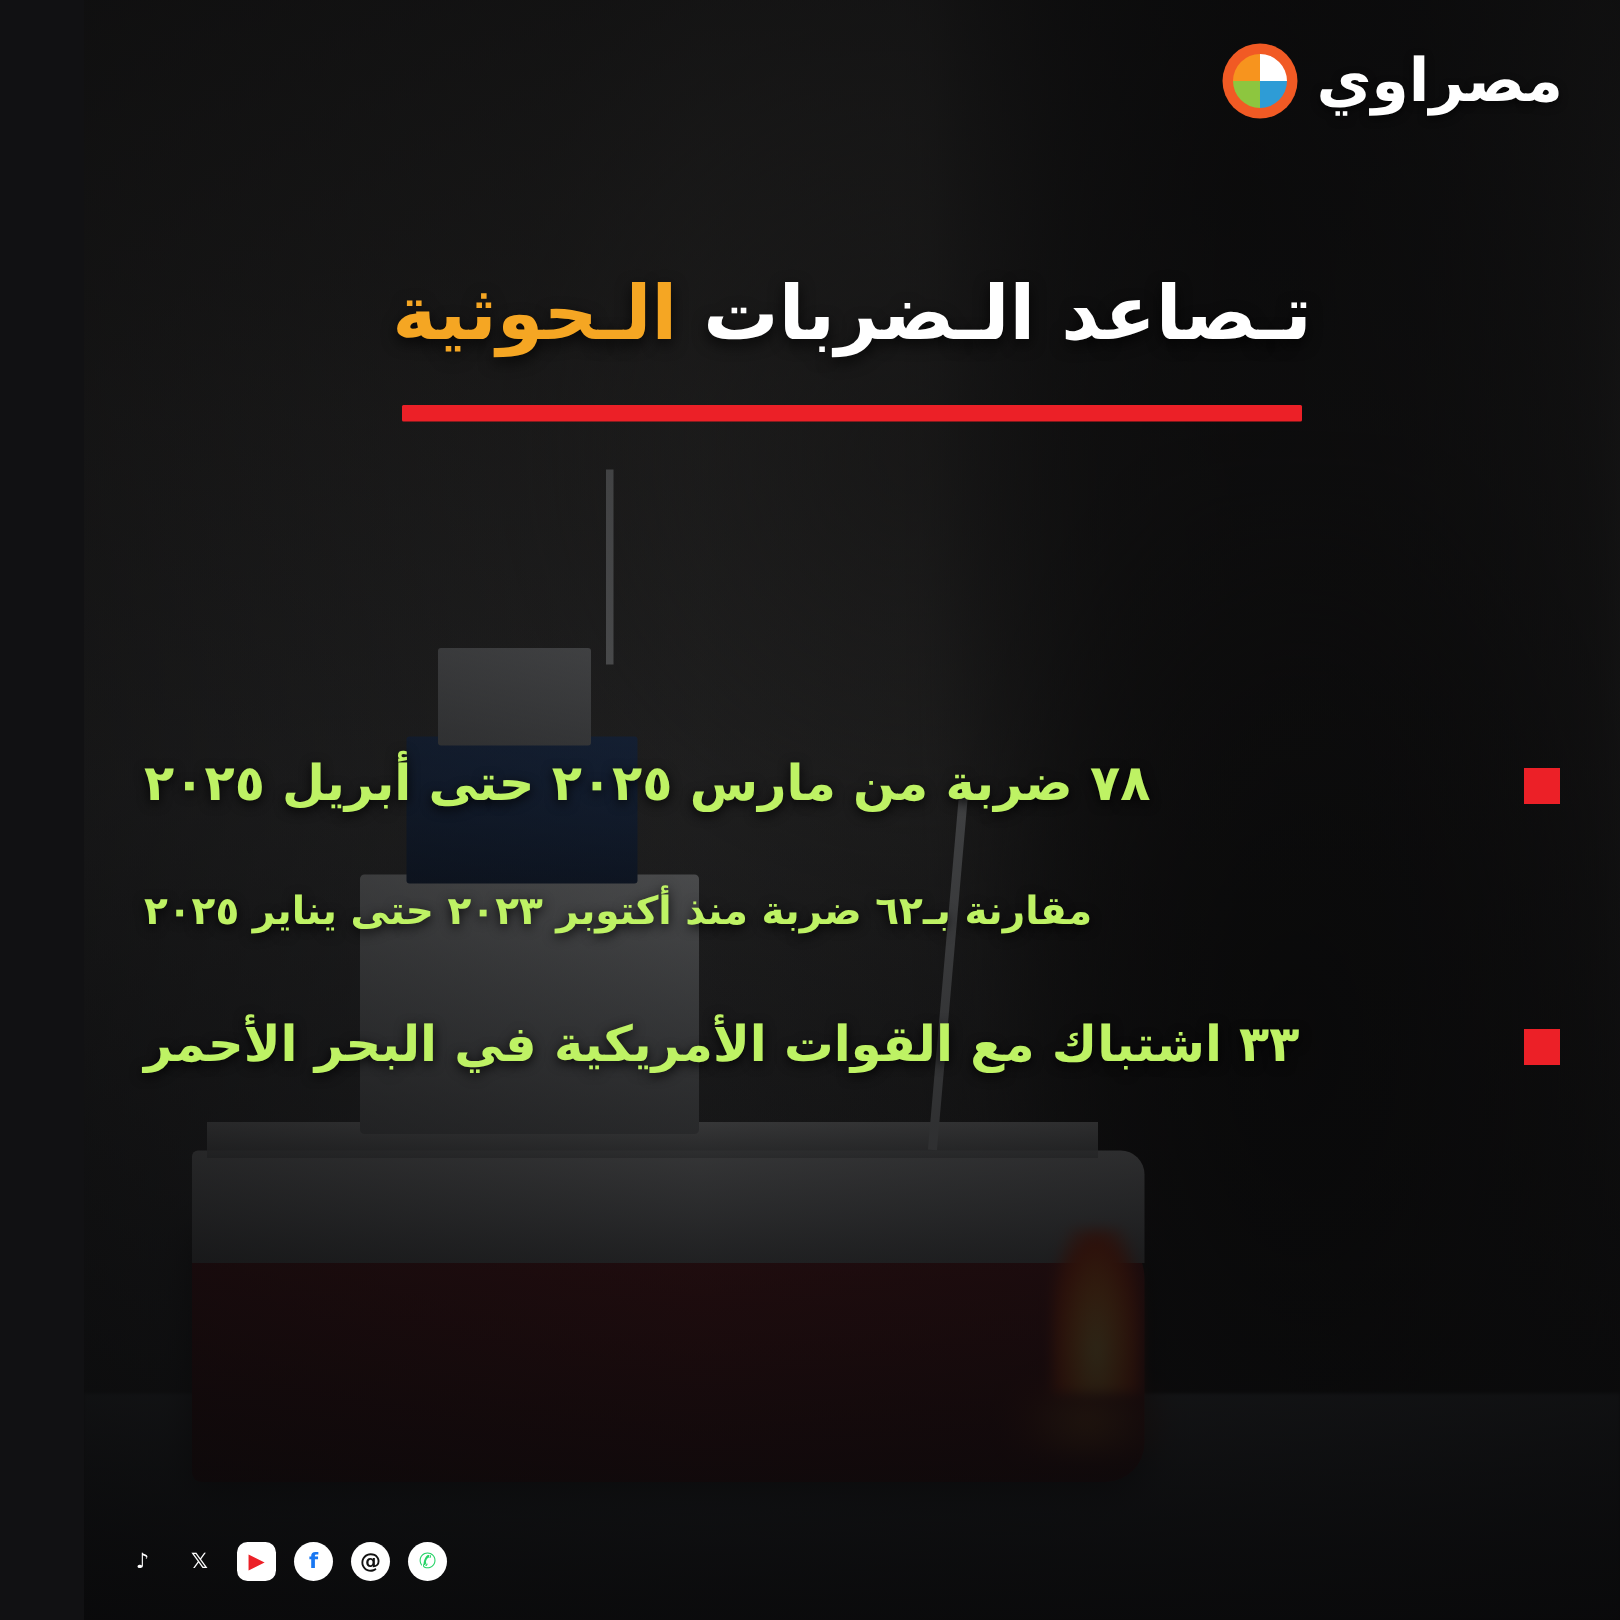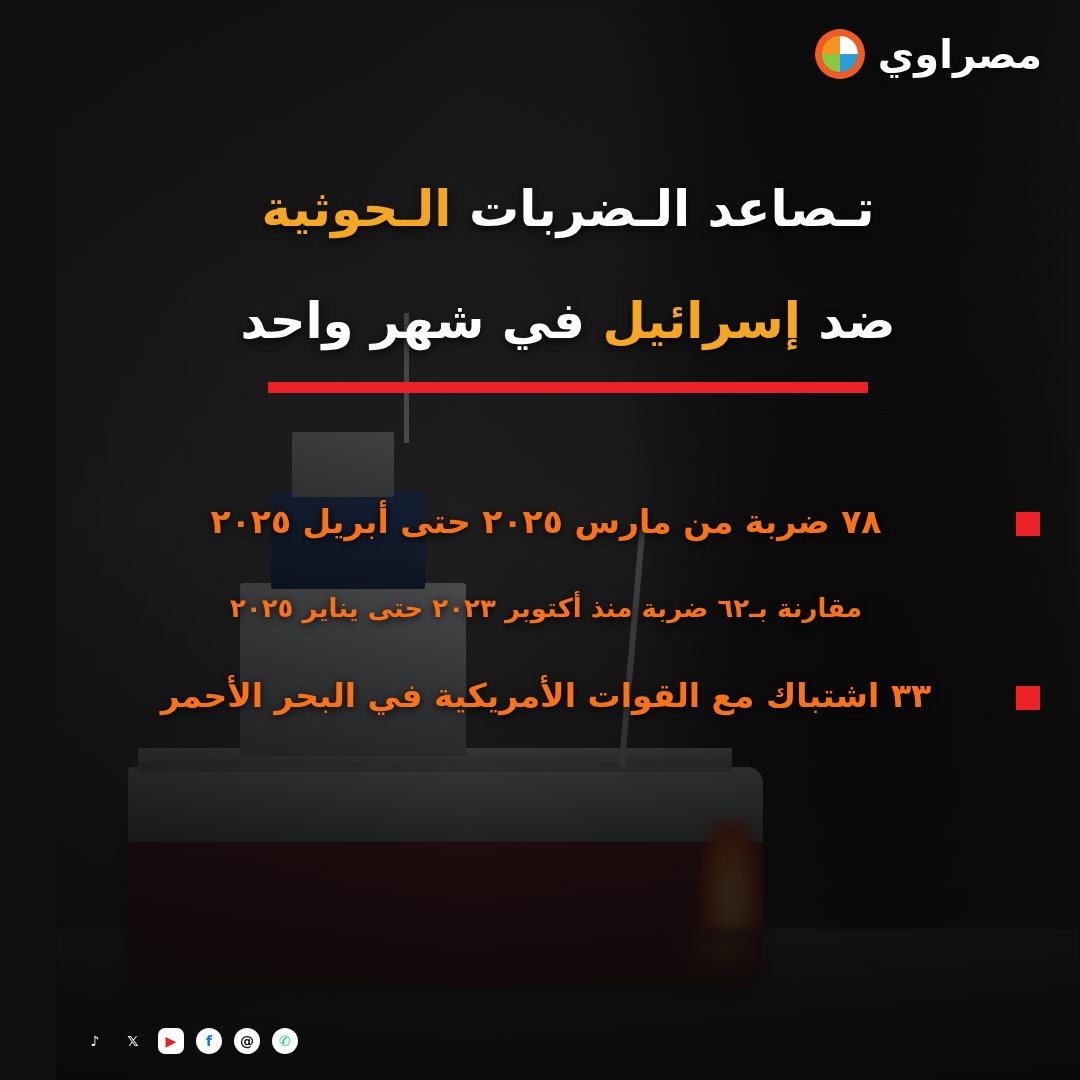--- a/index.html
+++ b/index.html
@@ -157,23 +157,23 @@
     margin-bottom:44px;
   }
   .bullet:last-child { margin-bottom:0; }
   .sq {
     flex:0 0 auto;
     width:24px; height:24px; background:#ec2027;
     margin-top:14px;
   }
   .btext {
     flex:1 1 auto;
-    color:#f97316;
+    color:#bef264;
     font-size:33px; font-weight:bold; line-height:1.45;
-    text-align:center;
+    text-align:left;
     text-shadow:0 2px 8px rgba(0,0,0,.85);
   }
   .btext.two-line { font-size:26px; }
 
   
   .social {
     position:absolute; left:26px; bottom:26px;
     display:flex; align-items:center; gap:12px; direction:ltr;
   }
   .s-icon {
@@ -221,23 +221,20 @@
         <path d="M26 44 A18 18 0 0 1 8 26 L26 26 Z" fill="#8dc63f"></path>
         <path d="M8 26 A18 18 0 0 1 26 8 L26 26 Z" fill="#f7941e"></path>
       </svg>
     </span>
   </div>
 
   <div class="headline">
     <div class="hl-line">
       <span>تـصاعد الـضربات </span><span class="hl-accent">الـحوثية</span>
     </div>
-    <div class="hl-line">
-      <span>ضد </span><span class="hl-accent">إسرائيل</span><span> في شهر واحد</span>
-    </div>
     <div class="rule"></div>
   </div>
 
   <div class="bullets">
 
     <div class="bullet">
       <span class="sq"></span>
       <div class="btext">٧٨ ضربة من مارس ٢٠٢٥ حتى أبريل ٢٠٢٥</div>
     </div>
 

